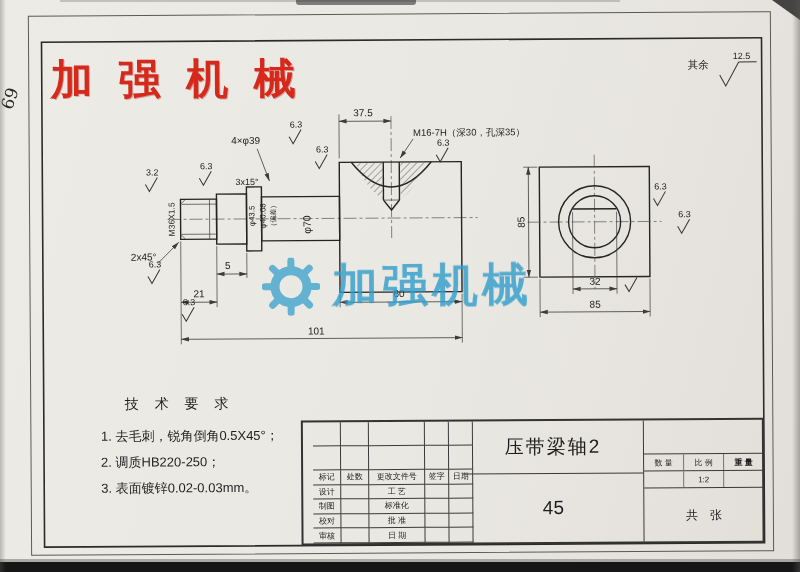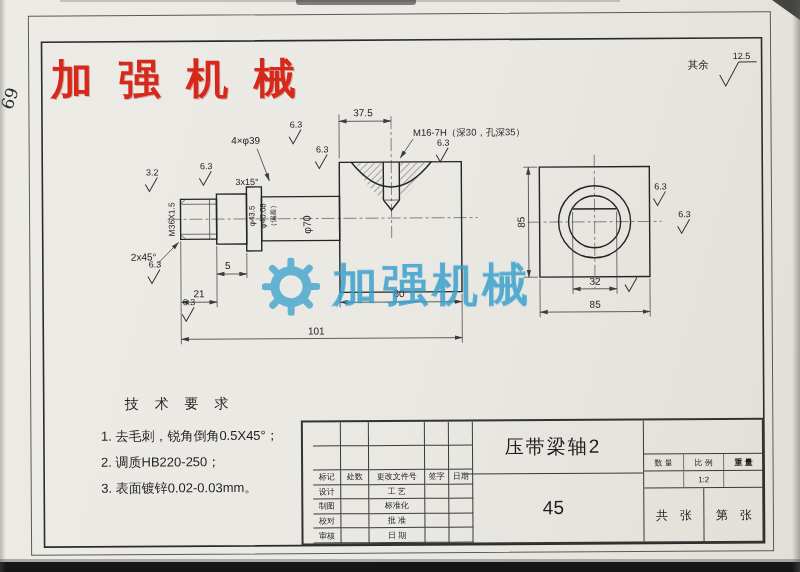--- a/index.html
+++ b/index.html
@@ -307,21 +307,20 @@
           <div class="c">比 例</div>
           <div class="c">重 量</div>
         </div>
         <div class="tb-r-row">
           <div class="c"></div>
           <div class="c">1:2</div>
           <div class="c"></div>
         </div>
         <div class="tb-r-bot">
           <div class="c">共　张</div>
-          <div class="c">第　张</div>
         </div>
       </div>
     </div>
   </div>
 
   <div class="smudge-top2"></div>
   <div class="smudge-top1"></div>
   <div class="corner-tr"></div>
   <div class="smudge-bottom2"></div>
   <div class="smudge-bottom"></div>

